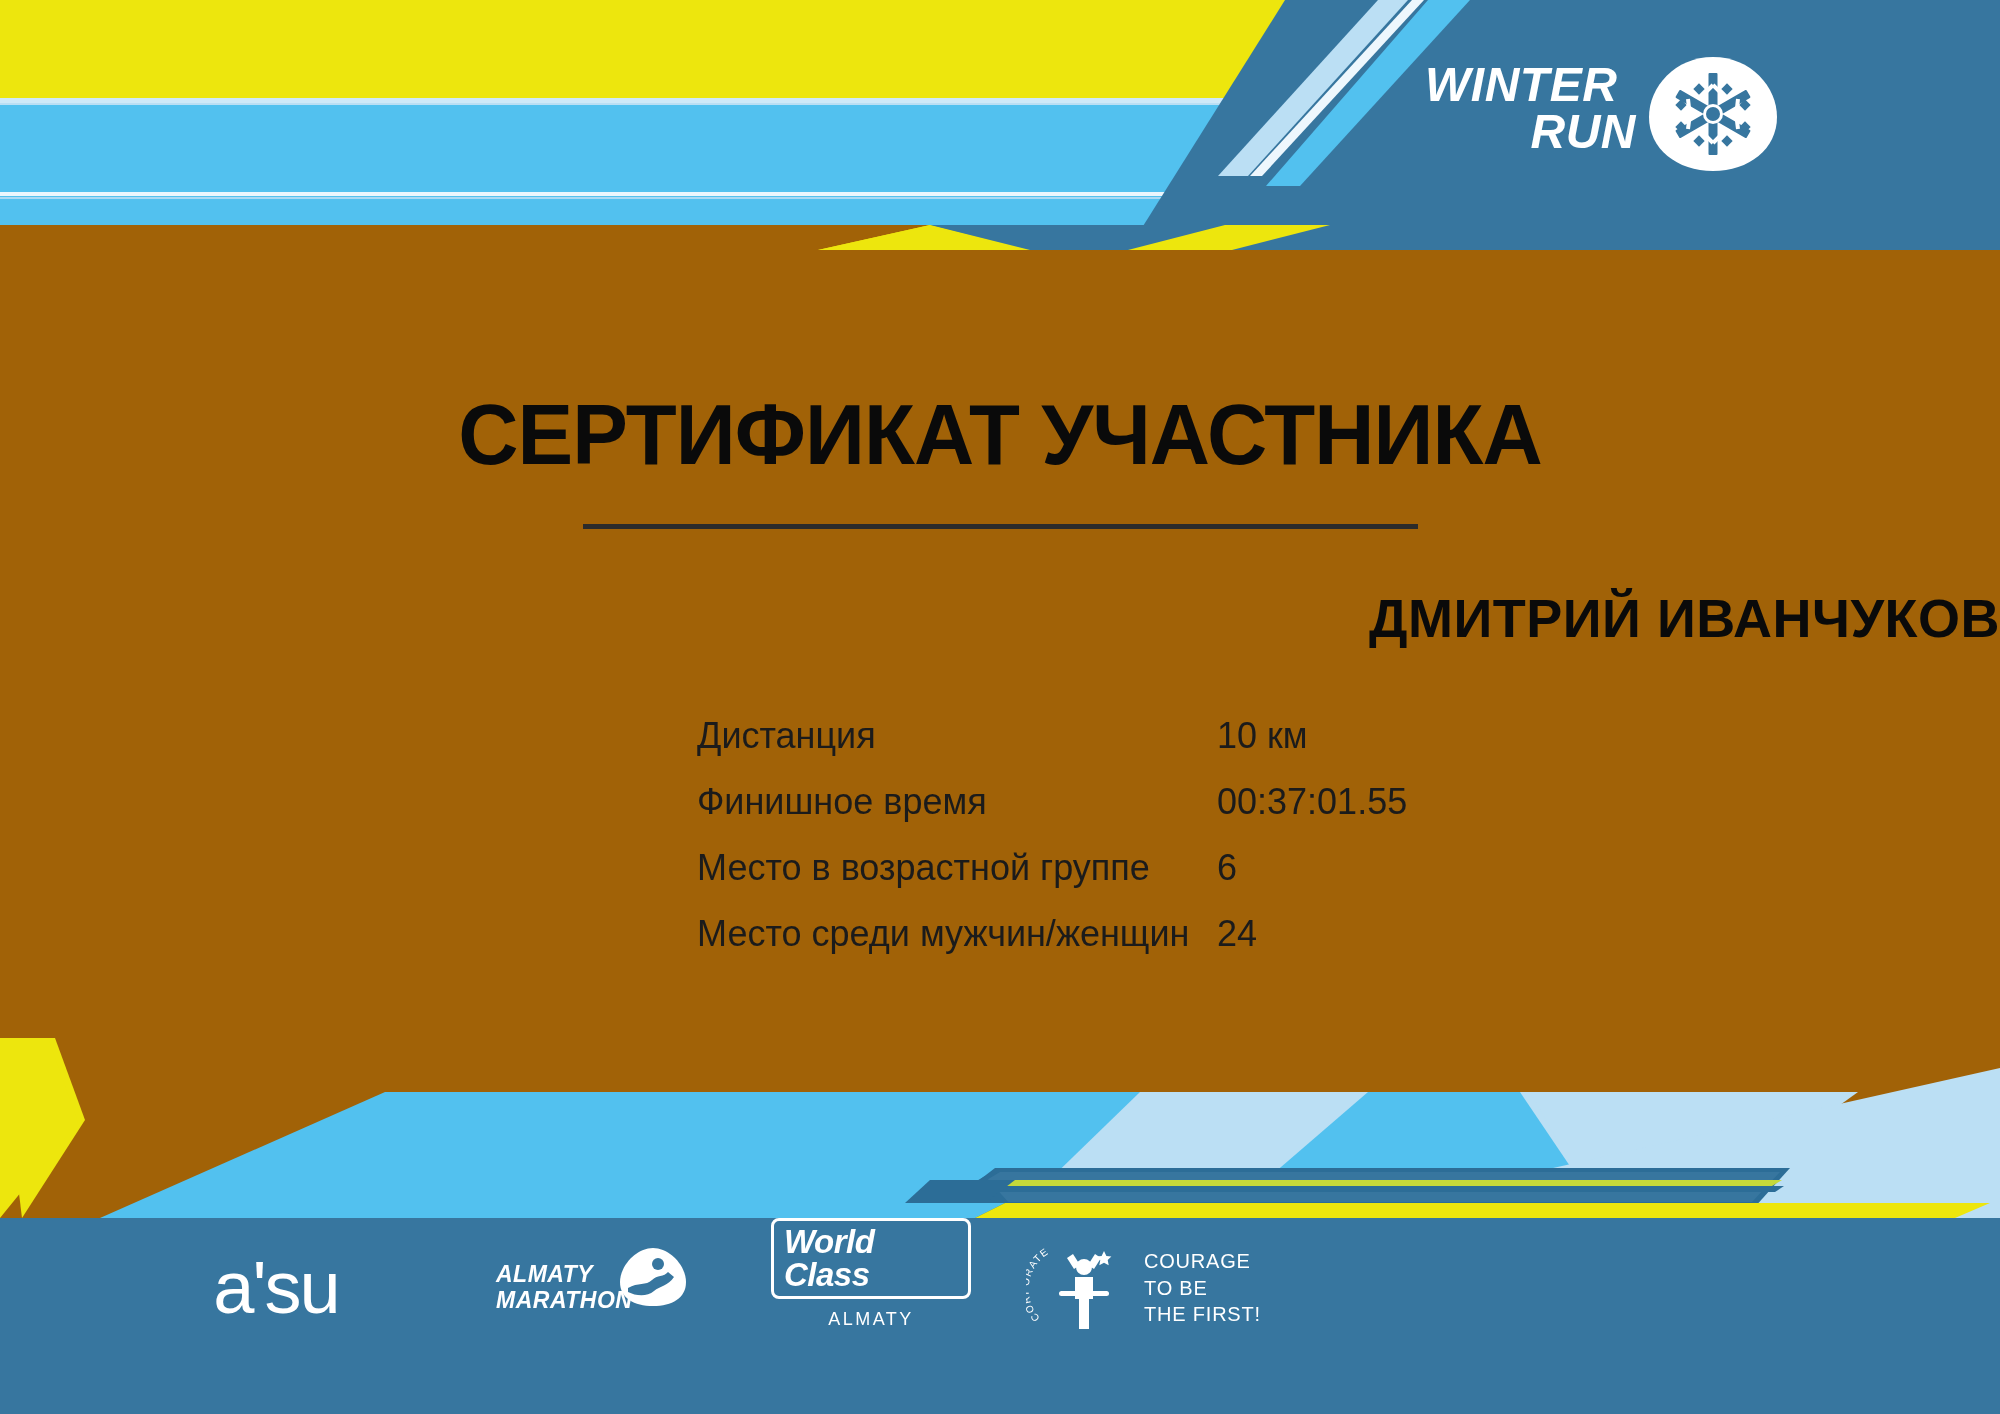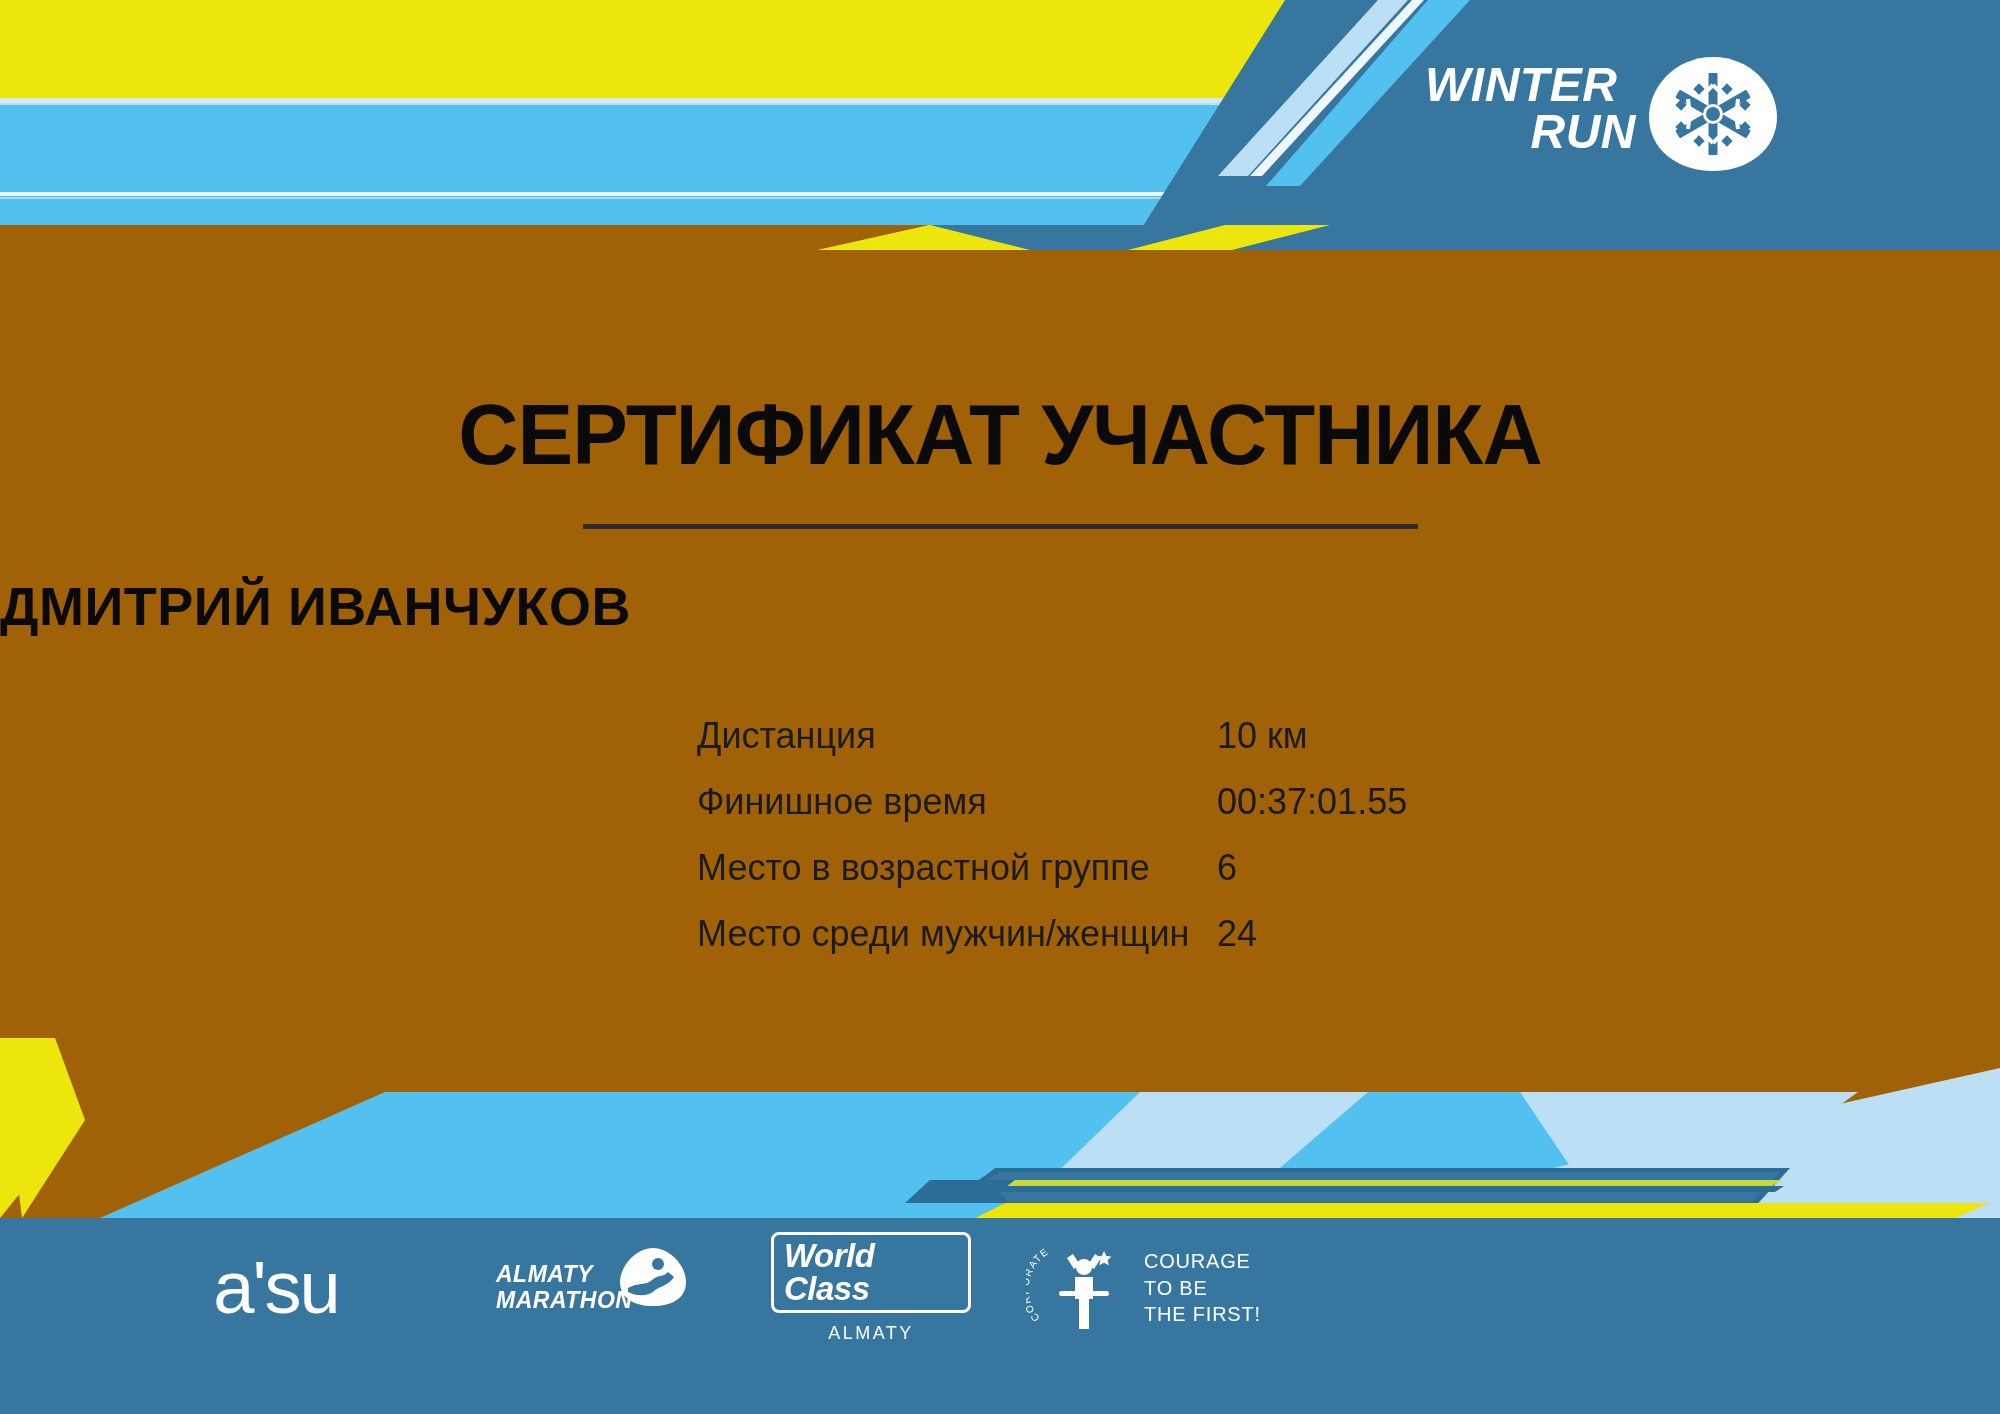--- a/index.html
+++ b/index.html
@@ -90,23 +90,23 @@
     top: 524px;
     width: 835px;
     height: 5px;
     background: #2b2b2b;
   }
 
   
   .name {
     position: absolute;
     left: 0;
-    top: 575px;
-    width: 2000px;
-    text-align: left;
+    top: 587px;
+    width: 2000px;
+    text-align: right;
     font-family: "Liberation Sans", sans-serif;
     font-weight: bold;
     font-size: 54px;
     letter-spacing: 0.5px;
     color: #0a0a0a;
   }
 
   
   .details {
     position: absolute;
@@ -178,21 +178,21 @@
     font-family: "Liberation Sans", sans-serif;
     font-weight: bold;
     font-style: italic;
     font-size: 23px;
     line-height: 1.12;
     letter-spacing: 0.5px;
     color: #ffffff;
   }
 
   
-  .sp-wc { left: 755px; width: 200px; flex-direction: column; justify-content: center; }
+  .sp-wc { left: 755px; width: 200px; flex-direction: column; justify-content: flex-start; }
   .wc-box {
     border: 3px solid #ffffff;
     border-radius: 8px;
     padding: 4px 10px 5px 10px;
     font-family: "Liberation Sans", sans-serif;
     font-weight: bold;
     font-style: italic;
     font-size: 33px;
     color: #ffffff;
     letter-spacing: -0.5px;

